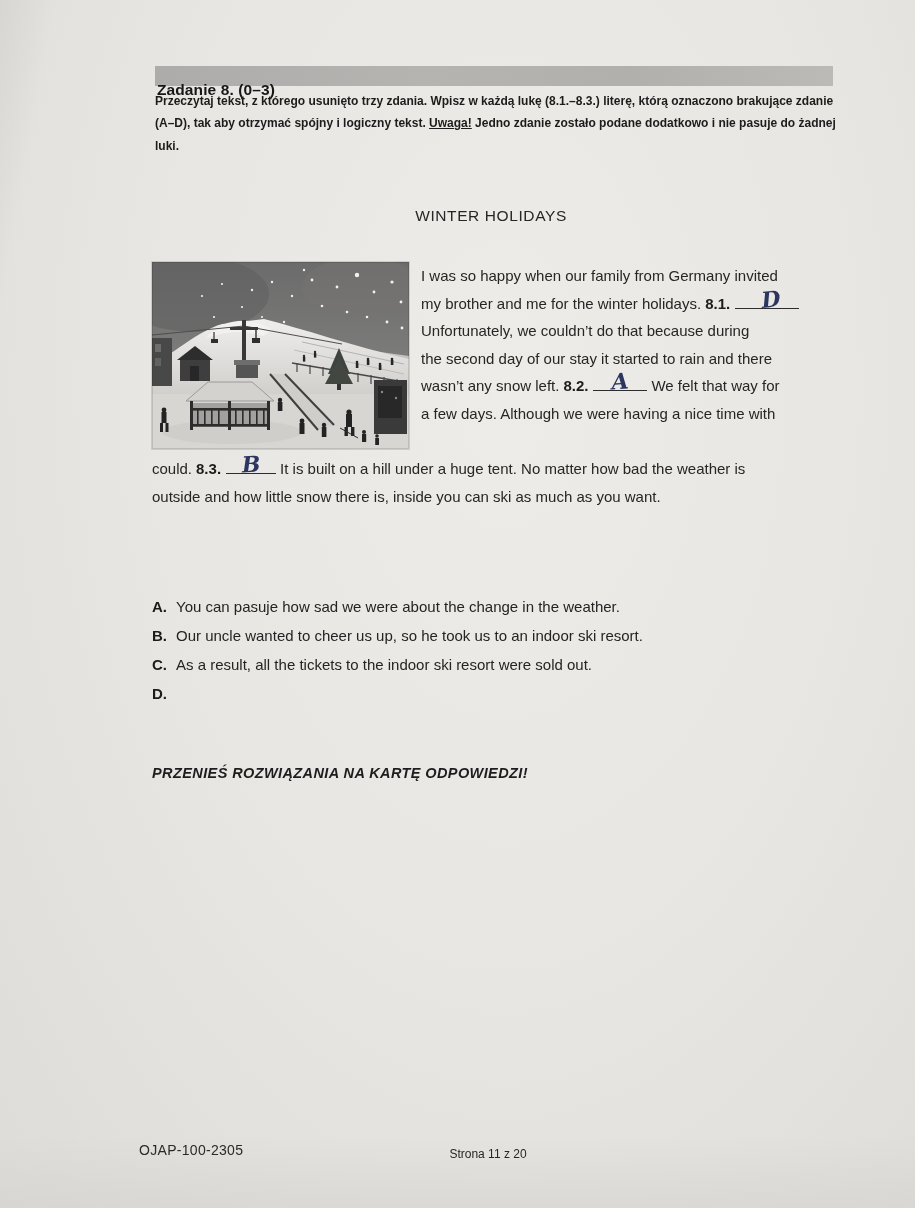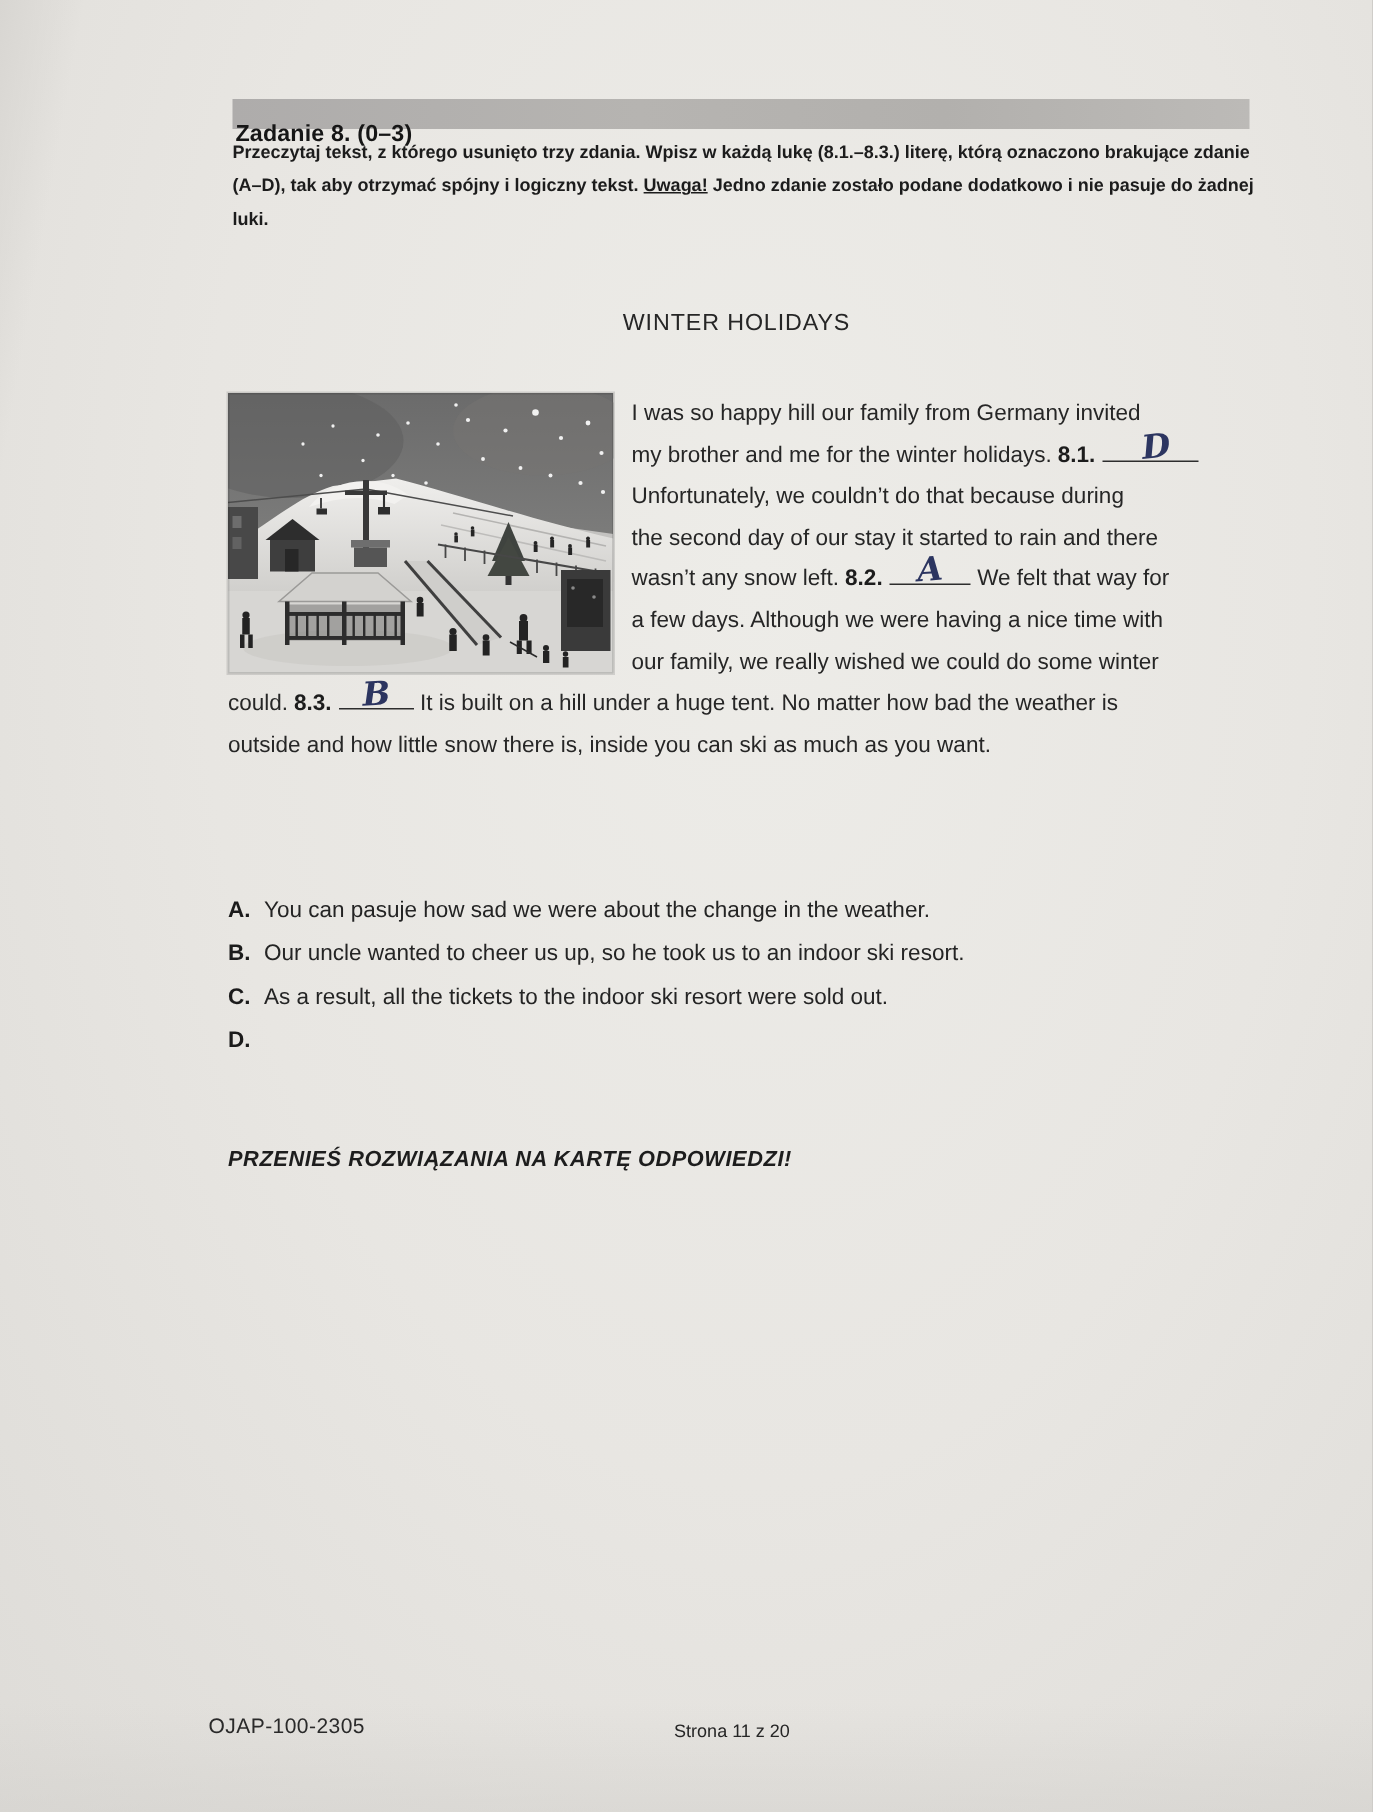--- a/index.html
+++ b/index.html
@@ -319,27 +319,26 @@
           <rect x="210" y="172" width="4.2" height="8"></rect>
         <circle cx="225" cy="174" r="1.8"></circle>
           <rect x="223.2" y="176" width="3.8" height="7"></rect>
       </g>
       <line x1="188" y1="166" x2="206" y2="176" stroke="#2a2a2a" stroke-width="1"></line>
       <rect x="0.5" y="0.5" width="256" height="186" fill="none" stroke="#000000" stroke-opacity="0.12"></rect>
     </svg>
   </div>
 
   <div class="passage-col">
-    <div><span>I was so happy hill our family from Germany invited</span></div>
+    <div><span>I was so happy when our family from Germany invited</span></div>
     <div><span>my brother and me for the winter holidays.</span><span class="gap-num">8.1.</span><span class="blank w1"><span class="hand d">D</span></span></div>
     <div><span>Unfortunately, we couldn’t do that because during</span></div>
     <div><span>the second day of our stay it started to rain and there</span></div>
     <div><span>wasn’t any snow left.</span><span class="gap-num">8.2.</span><span class="blank w2"><span class="hand a">A</span></span><span>We felt that way for</span></div>
     <div><span>a few days. Although we were having a nice time with</span></div>
-    <div><span>our family, we really wished we could do some winter</span></div>
   </div>
 
   <div class="passage-full">
     <div><span>could.</span><span class="gap-num">8.3.</span><span class="blank w3"><span class="hand b">B</span></span><span>It is built on a hill under a huge tent. No matter how bad the weather is</span></div>
     <div><span>outside and how little snow there is, inside you can ski as much as you want.</span></div>
   </div>
 
 
   <div class="options">
     <div class="option">

